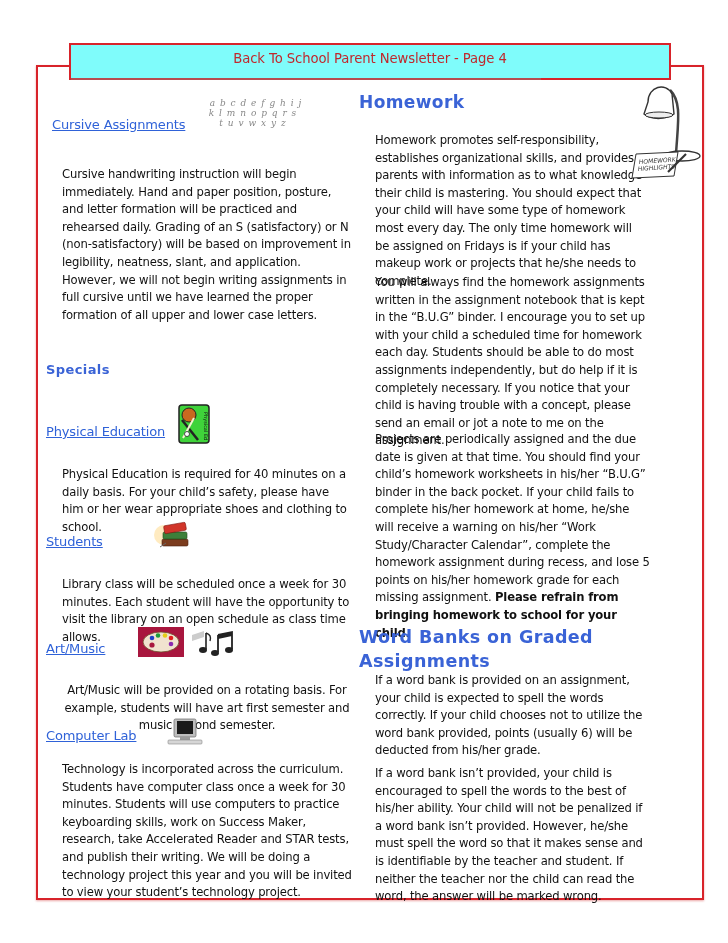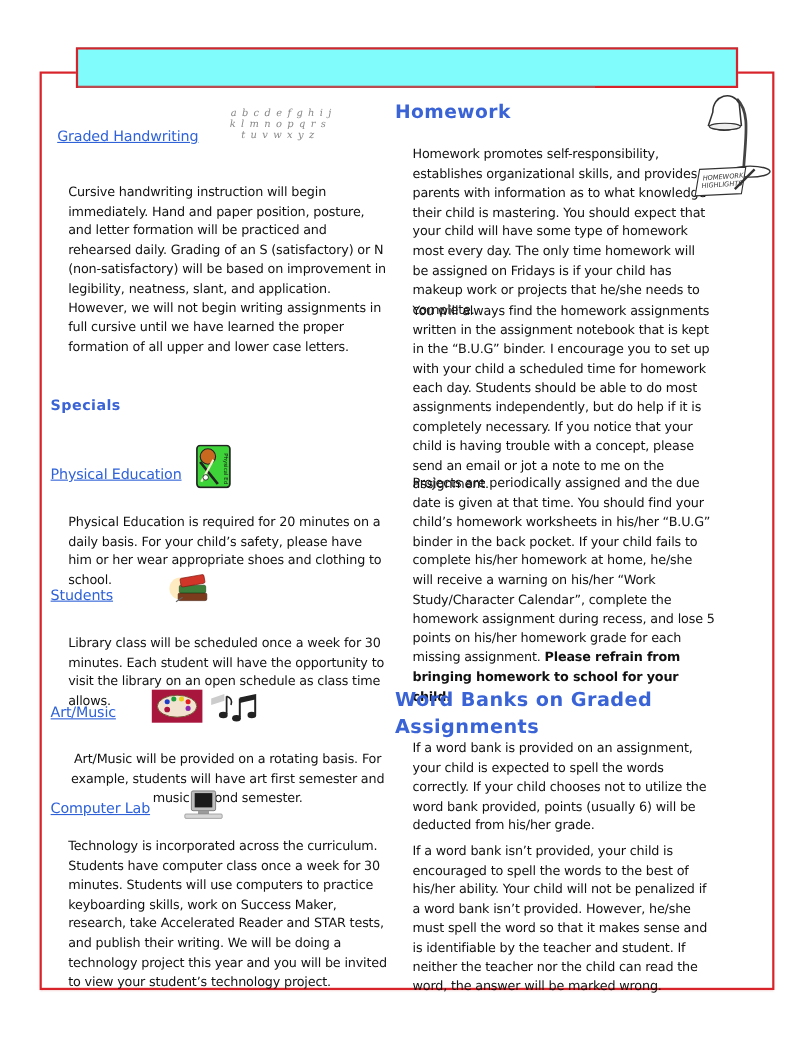--- a/index.html
+++ b/index.html
@@ -22,25 +22,26 @@
     .img { position: absolute; }
     .cursive-sample { font-family: "DejaVu Serif", serif; font-style: italic; color: #888; font-size: 9px;
                       line-height: 10px; letter-spacing: 1px; }
     b.bold { font-weight: bold; }
   </style>
 </head>
 <body>
 
 <div class="frame"></div>
 <div class="banner">
+  <div class="title">Back To School Parent Newsletter - Page 4</div>
   <div class="shadow-line"></div>
 </div>
 
 <div class="col left" style="top:116px;">
-  <span class="h-link" style="margin-left:6px;">Graded  Handwriting</span>
+  <span class="h-link" style="margin-left:6px;">Cursive  Assignments</span>
 </div>
 <div class="img" style="left:198px; top:98px; width:110px; height:38px;text-align:center;">
   <div class="cursive-sample" style="margin-left:6px;">a b c d e f g h i j</div>
   <div class="cursive-sample">k l m n o p q r s</div>
   <div class="cursive-sample">t u v w x y z</div>
 </div>
 <p class="col left" style="top:150px;">Cursive handwriting instruction will begin immediately.  Hand and paper position, posture, and letter formation will be practiced and rehearsed daily.  Grading of an S (satisfactory) or N (non-satisfactory) will be based on improvement in legibility, neatness, slant, and application.  However, we will not begin writing assignments in full cursive until we have learned the proper formation of all upper and lower case letters.</p>
 
 <div class="col left h-big" style="top:361px; font-size:13px;">Specials</div>
 
@@ -50,21 +51,21 @@
 <div class="img" style="left:178px; top:404px; width:32px; height:40px;">
   <svg width="32" height="40" viewBox="0 0 32 40">
     <rect x="1" y="1" width="30" height="38" rx="3" fill="#3fd33a" stroke="#222" stroke-width="1.5"></rect>
     <circle cx="11" cy="11" r="7" fill="#c9691f" stroke="#222" stroke-width="1"></circle>
     <line x1="4" y1="16" x2="20" y2="36" stroke="#222" stroke-width="2.5"></line>
     <line x1="5" y1="34" x2="16" y2="14" stroke="#f3f3d0" stroke-width="2"></line>
     <circle cx="9" cy="30" r="2.5" fill="#fff" stroke="#222" stroke-width="0.8"></circle>
     <text x="26" y="8" font-size="5" fill="#111" transform="rotate(90 26 8)" font-family="DejaVu Sans, sans-serif">Physical Ed</text>
   </svg>
 </div>
-<p class="col left" style="top:450px;">Physical Education is required for 20 minutes on a daily basis.  For your child’s safety, please have him or her wear appropriate shoes and clothing to school.</p>
+<p class="col left" style="top:450px;">Physical Education is required for 40 minutes on a daily basis.  For your child’s safety, please have him or her wear appropriate shoes and clothing to school.</p>
 
 <div class="col left" style="top:533px;">
   <span class="h-link">Students</span>
 </div>
 <div class="img" style="left:152px; top:515px; width:40px; height:36px;">
   <svg width="40" height="36" viewBox="0 0 40 36">
     <ellipse cx="12" cy="20" rx="10" ry="10" fill="#ffe2a6" opacity=".7"></ellipse>
     <rect x="10" y="24" width="26" height="7" rx="1.5" fill="#7b3c1e" stroke="#4a1f0e" stroke-width=".6"></rect>
     <rect x="11" y="17" width="24" height="7" rx="1.5" fill="#3d7f3a" stroke="#1e4a1c" stroke-width=".6"></rect>
     <rect x="12" y="9" width="22" height="8" rx="1.5" fill="#d1352a" stroke="#7e1610" stroke-width=".6" transform="rotate(-10 23 13)"></rect>

